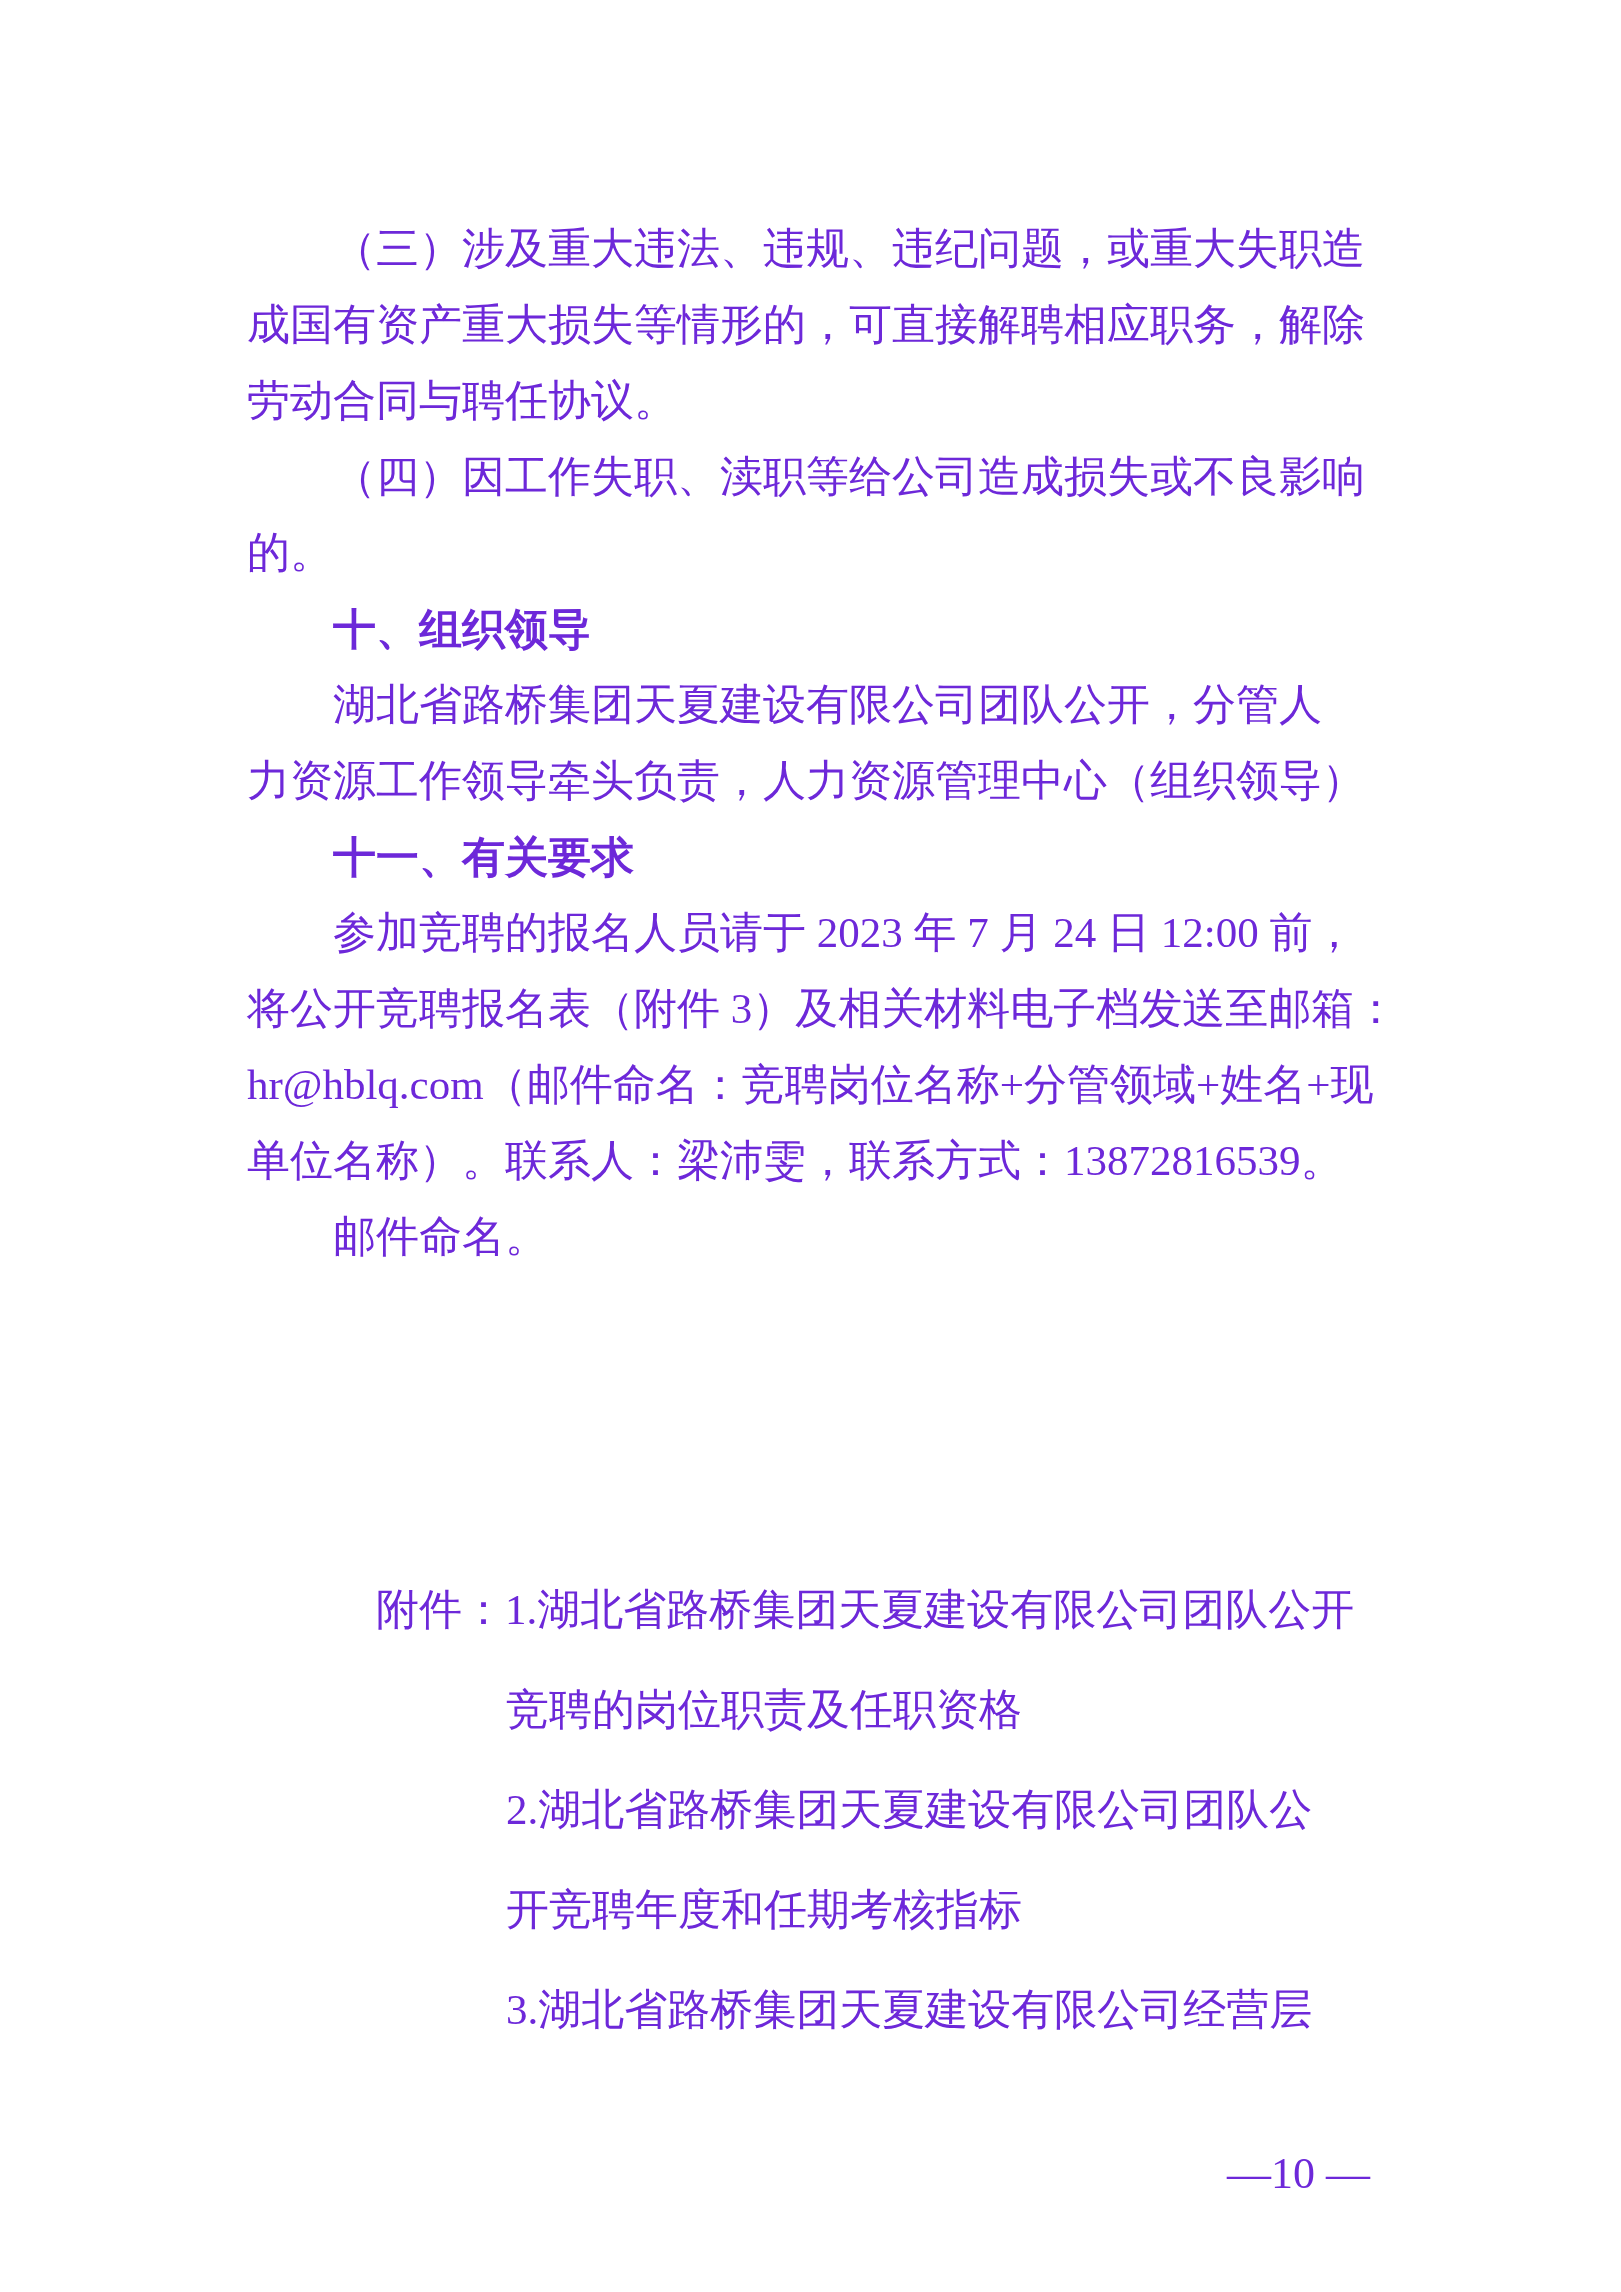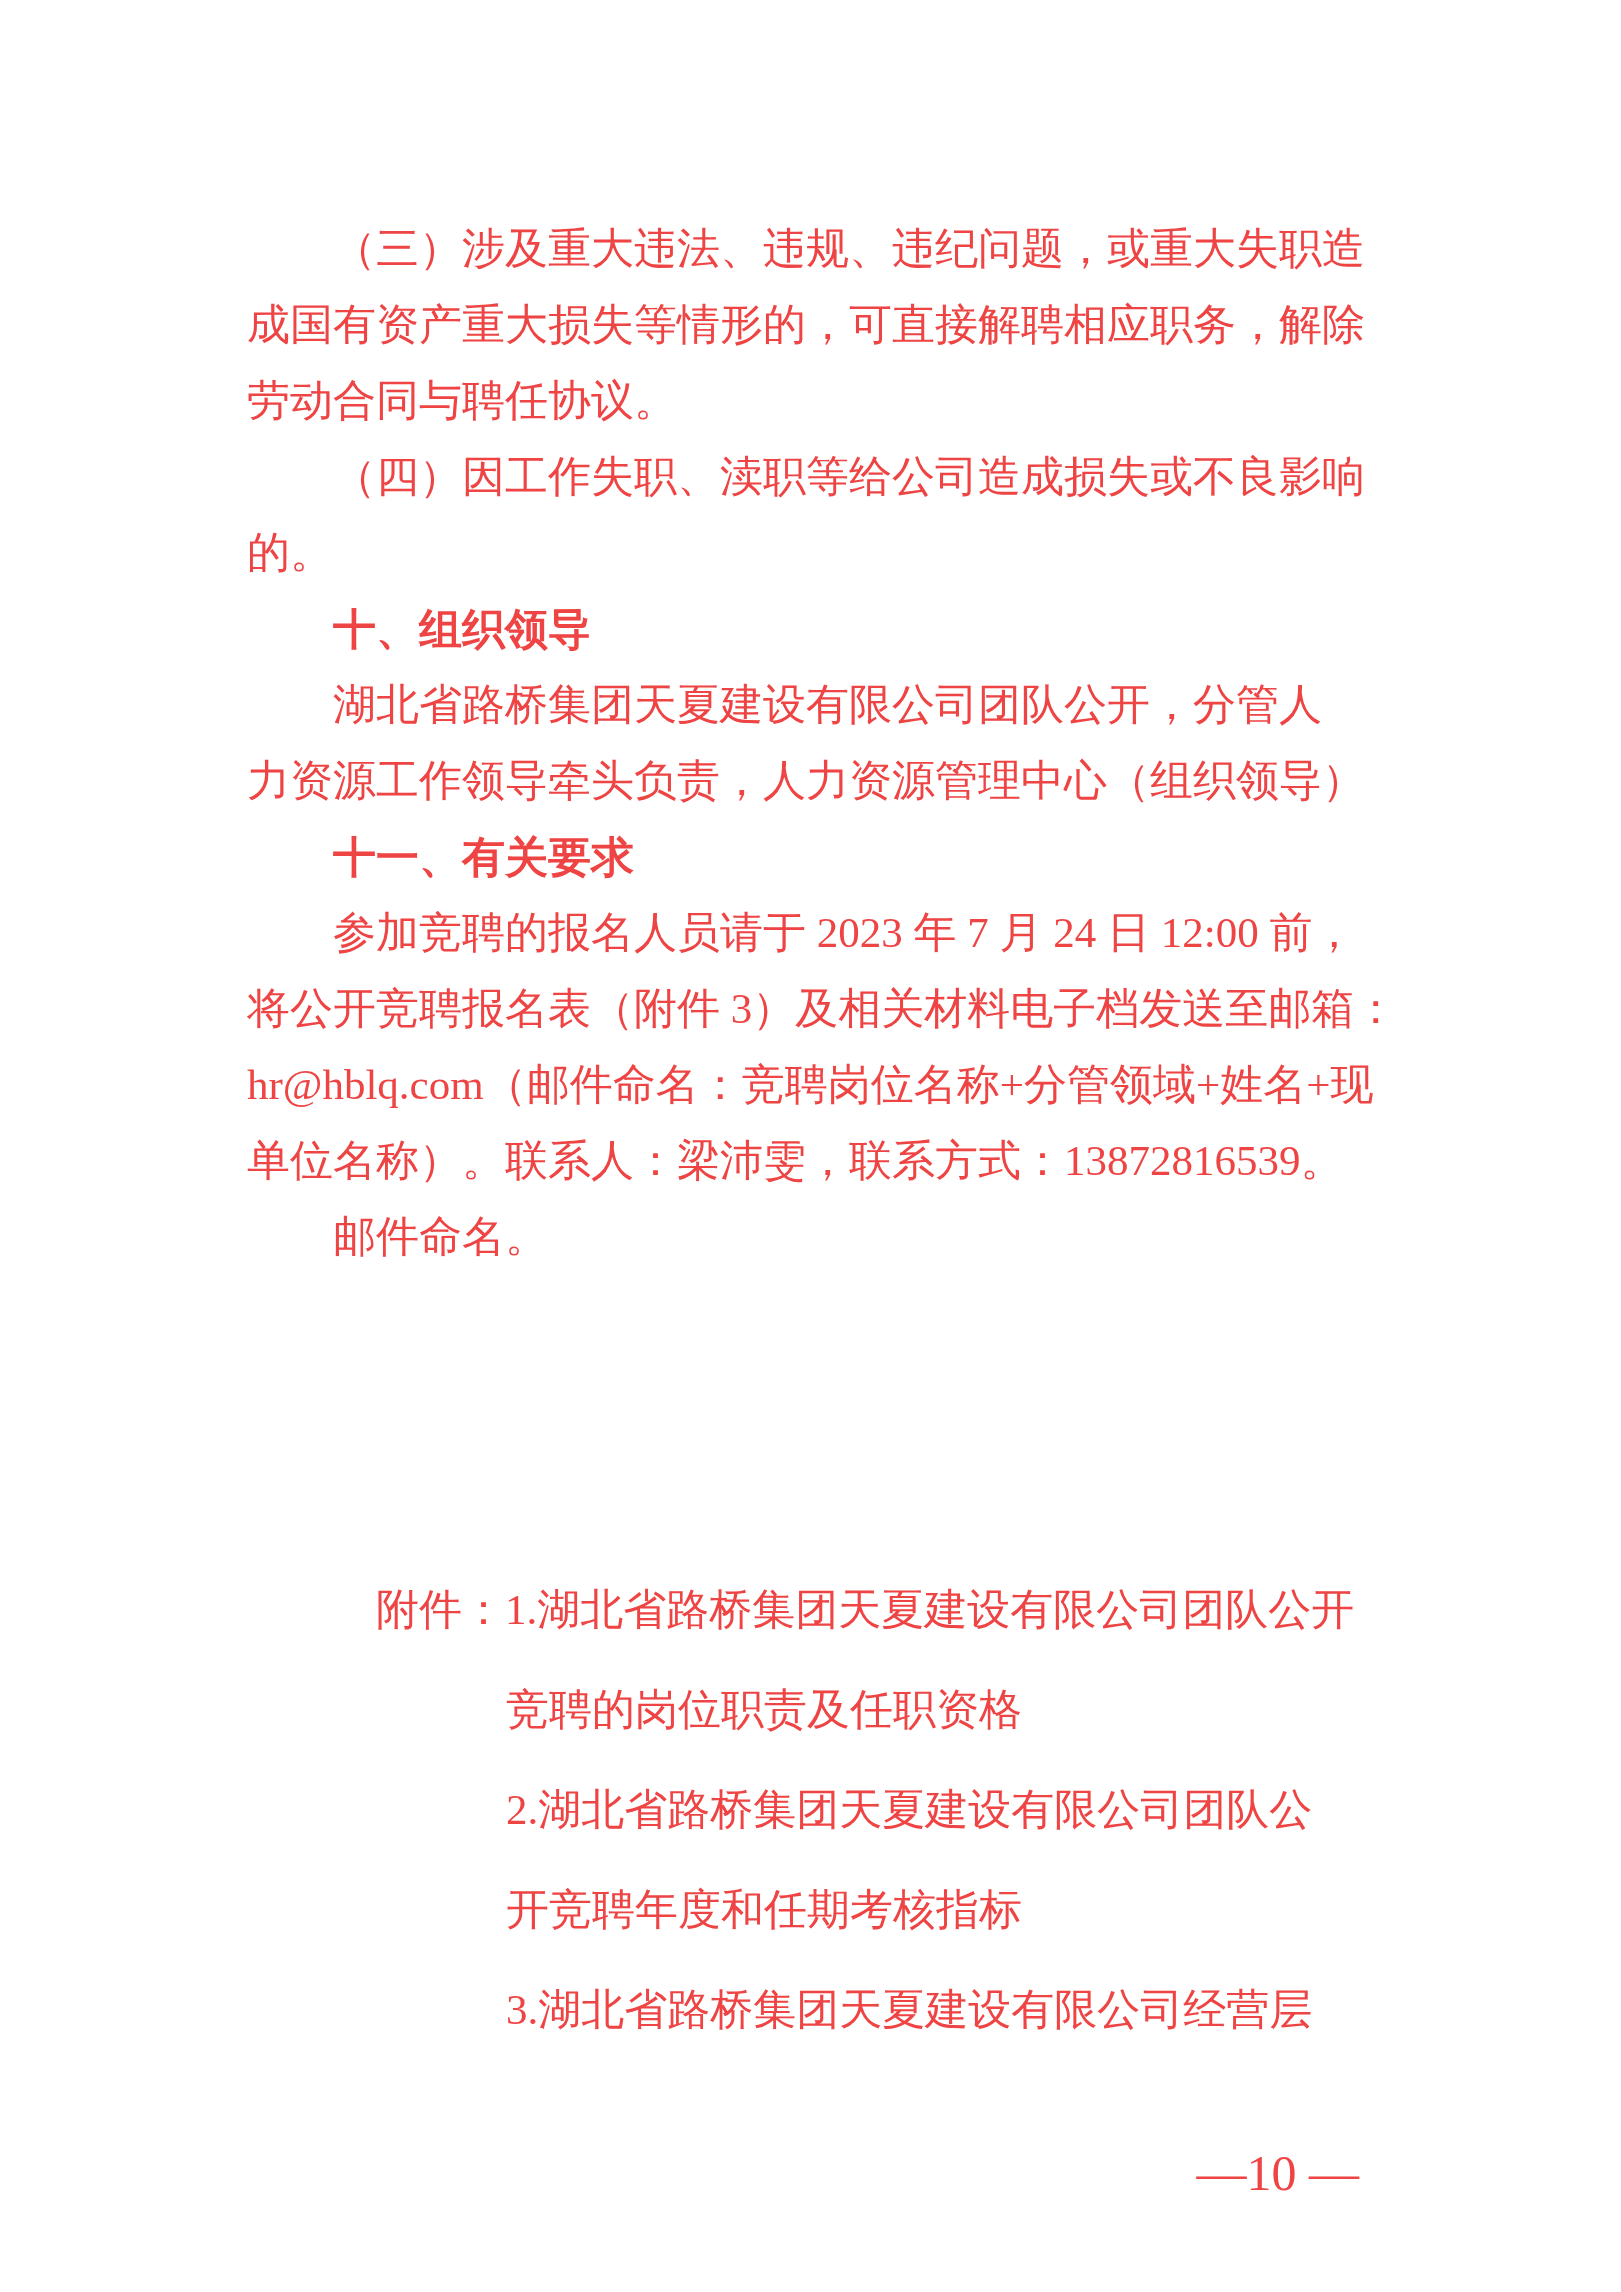--- a/index.html
+++ b/index.html
@@ -3,21 +3,21 @@
 <meta charset="utf-8">
 <style>
   html,body{margin:0;padding:0;background:#888;}
   .page{
     position:relative;
     width:1621px;height:2293px;
     margin:0 auto;
     background:#ffffff;
     overflow:hidden;
     font-family:"Liberation Serif","DejaVu Serif",serif;
-    color:#ef4444;
+    color:#6d28d9;
   }
   .main{
     position:absolute;
     left:247px;top:211px;width:1137px;
     font-size:43px;line-height:76px;
   }
   .line{white-space:nowrap;}
   .indent{padding-left:86px;}
   .heading{
     font-family:"Liberation Sans","DejaVu Sans",sans-serif;
@@ -26,22 +26,22 @@
   }
   .att{
     position:absolute;
     left:247px;top:1560px;width:1225px;
     font-size:43px;line-height:100px;
   }
   .att-first{padding-left:129px;white-space:nowrap;}
   .att-cont{padding-left:259px;white-space:nowrap;}
   .footer{
     position:absolute;
-    top:2152px;right:262px;
-    font-size:50px;line-height:43px;
+    top:2152px;right:251px;
+    font-size:44px;line-height:43px;
     white-space:nowrap;
   }
 </style>
 </head>
 <body>
 
 <div class="page">
 
   <div class="main">
     <div class="line indent">（三）涉及重大违法、违规、违纪问题，或重大失职造</div>

